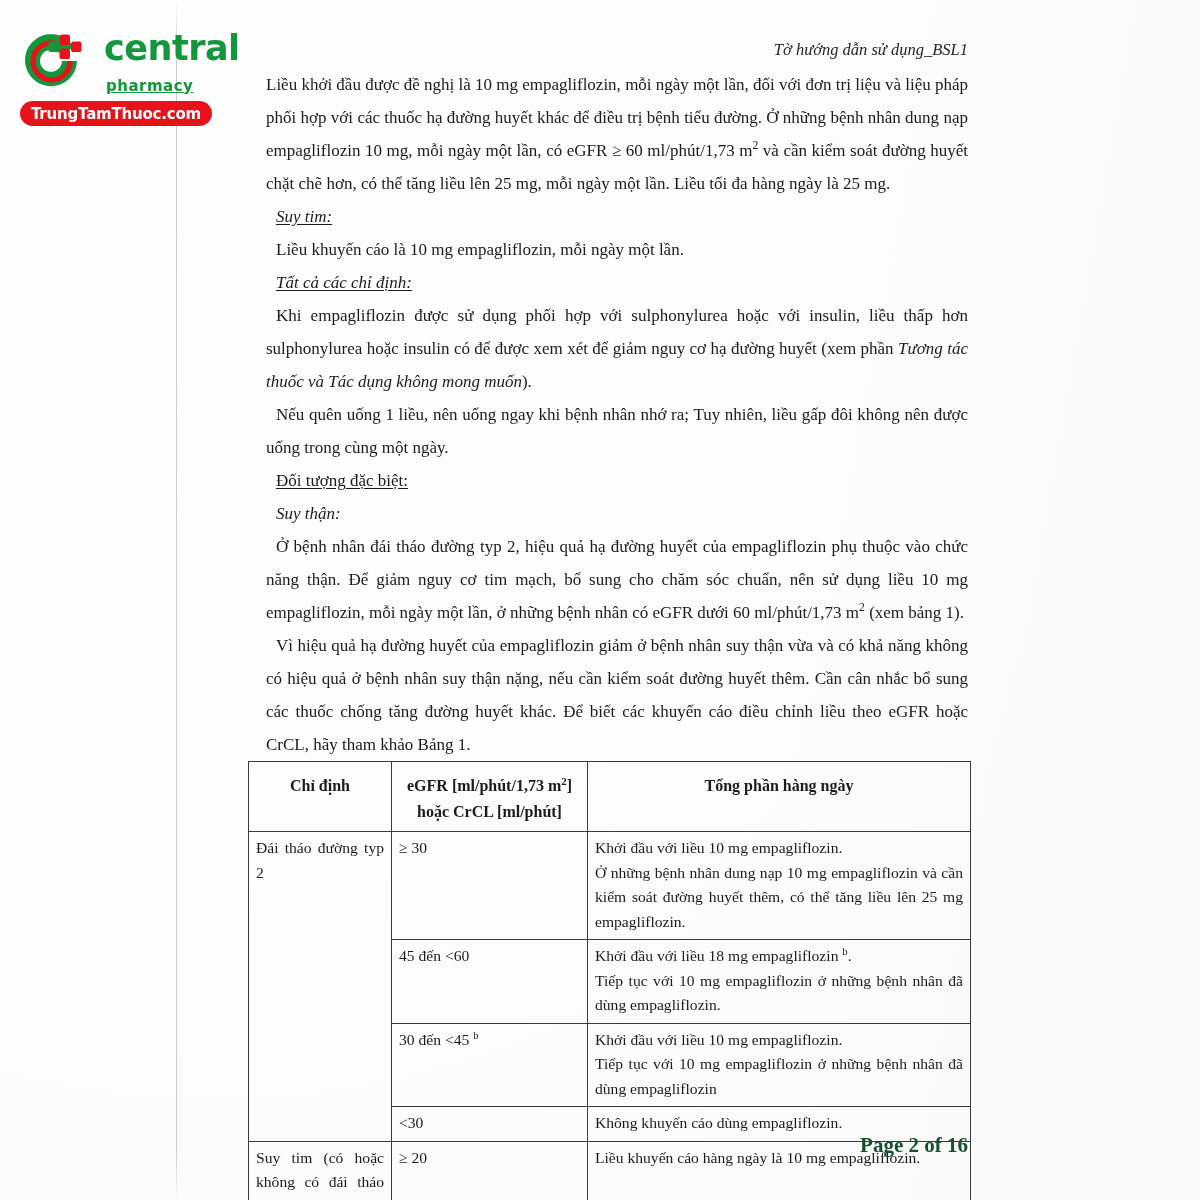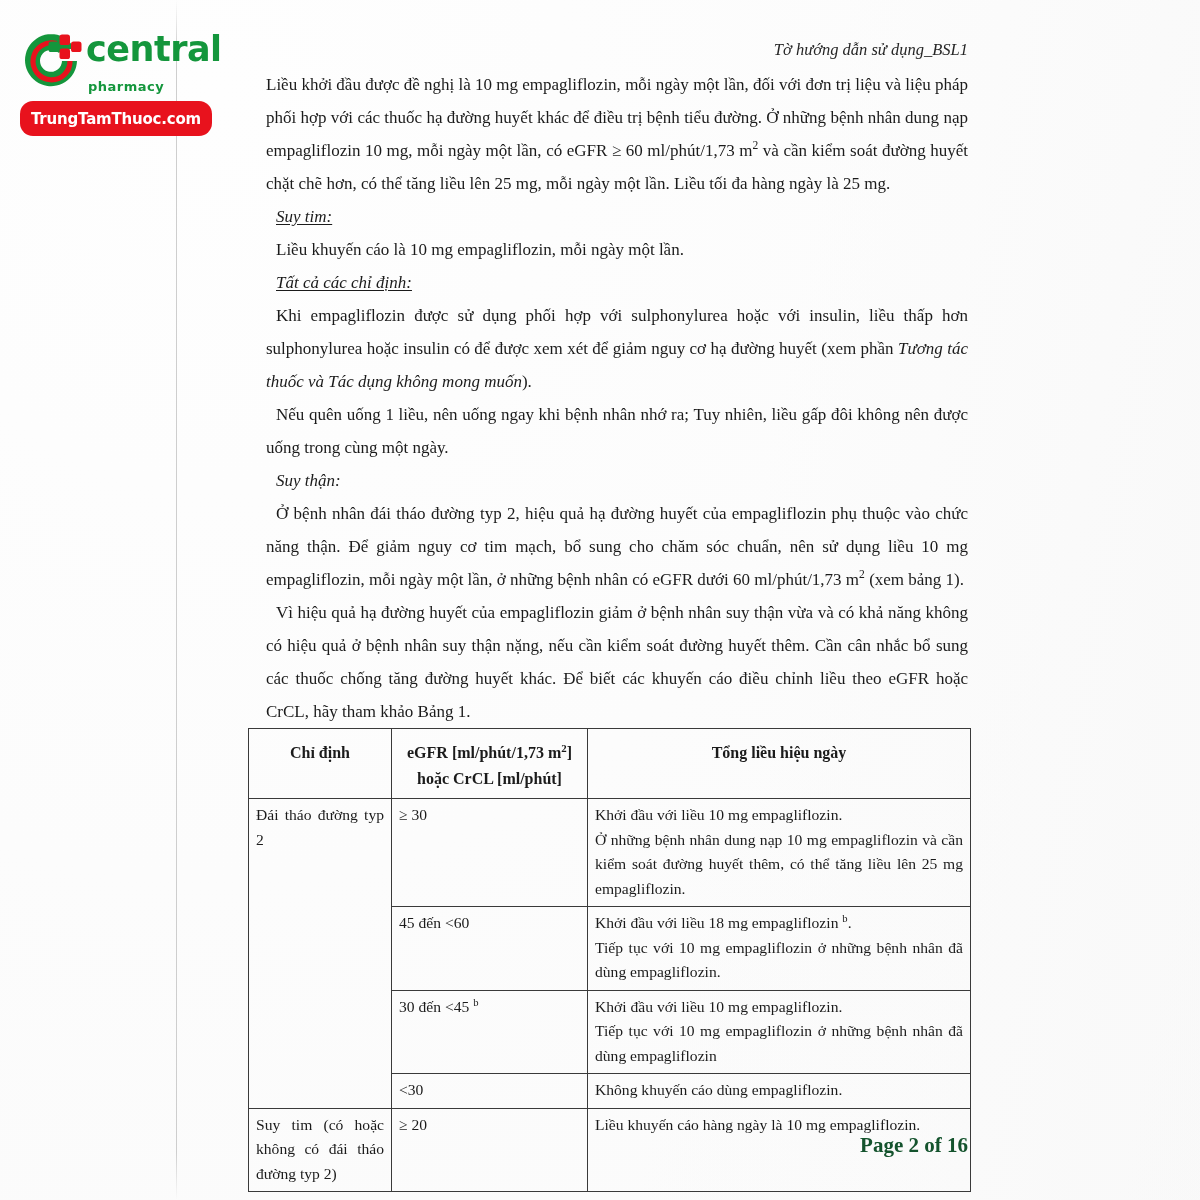--- a/index.html
+++ b/index.html
@@ -43,21 +43,21 @@
   
   .logo-block {
     position: absolute;
     left: 18px;
     top: 28px;
     width: 210px;
   }
   .logo-row {
     display: flex;
     align-items: center;
-    gap: 2px;
+    gap: 20px;
   }
   .mark {
     position: relative;
     width: 66px;
     height: 66px;
     flex: 0 0 66px;
   }
   .wordmark {
     display: flex;
     flex-direction: column;
@@ -66,32 +66,33 @@
   }
   .wordmark .w-main {
     font-family: "DejaVu Sans", sans-serif;
     font-size: 35px;
     font-weight: 700;
     color: #14963c;
     letter-spacing: -0.5px;
   }
   .wordmark .w-sub {
     font-family: "DejaVu Sans", sans-serif;
-    font-size: 13px;
+    font-size: 15px;
     font-weight: 600;
     color: #14963c;
     letter-spacing: 0.5px;
     margin-top: 13px;
     margin-left: 2px;
+    text-decoration: underline;
   }
   .site-banner {
     margin-top: 7px;
     margin-left: 2px;
     width: 192px;
-    height: 35px;
+    height: 25px;
     background: #e8121d;
     border-radius: 13px;
     display: flex;
     align-items: center;
     justify-content: center;
   }
   .site-banner span {
     font-family: "DejaVu Sans", sans-serif;
     font-size: 15px;
     font-weight: 700;
@@ -236,39 +237,40 @@
     <p class="heading-u"><span>Suy tim:</span></p>
 
     <p class="para indent">Liều khuyến cáo là 10 mg empagliflozin, mỗi ngày một lần.</p>
 
     <p class="heading-u"><span>Tất cả các chỉ định:</span></p>
 
     <p class="para indent"><span>Khi empagliflozin được sử dụng phối hợp với sulphonylurea hoặc với insulin, liều thấp hơn sulphonylurea hoặc insulin có để được xem xét để giảm nguy cơ hạ đường huyết (xem phần </span><span class="subtle-italic">Tương tác thuốc và Tác dụng không mong muốn</span><span>).</span></p>
 
     <p class="para indent">Nếu quên uống 1 liều, nên uống ngay khi bệnh nhân nhớ ra; Tuy nhiên, liều gấp đôi không nên được uống trong cùng một ngày.</p>
 
+    <p class="heading-u upright"><span>Đối tượng đặc biệt:</span></p>
 
     <p class="heading-u" style="text-decoration:none"><span style="text-decoration:none">Suy thận:</span></p>
 
     <p class="para indent"><span>Ở bệnh nhân đái tháo đường typ 2, hiệu quả hạ đường huyết của empagliflozin phụ thuộc vào chức năng thận. Để giảm nguy cơ tim mạch, bổ sung cho chăm sóc chuẩn, nên sử dụng liều 10 mg empagliflozin, mỗi ngày một lần, ở những bệnh nhân có eGFR dưới 60 ml/phút/1,73 m</span><sup>2</sup><span> (xem bảng 1).</span></p>
 
     <p class="para indent">Vì hiệu quả hạ đường huyết của empagliflozin giảm ở bệnh nhân suy thận vừa và có khả năng không có hiệu quả ở bệnh nhân suy thận nặng, nếu cần kiểm soát đường huyết thêm. Cần cân nhắc bổ sung các thuốc chống tăng đường huyết khác. Để biết các khuyến cáo điều chỉnh liều theo eGFR hoặc CrCL, hãy tham khảo Bảng 1.</p>
 
 
     <table class="dose-table">
       <colgroup>
         <col class="c1">
           <col class="c2">
           <col class="c3">
       </colgroup>
       <thead>
         <tr>
           <th>Chỉ định</th>
           <th><span>eGFR [ml/phút/1,73 m</span><sup>2</sup><span>]</span><br><span>hoặc CrCL [ml/phút]</span></th>
-          <th>Tổng liều hiệu ngày</th>
+          <th>Tổng phần hàng ngày</th>
         </tr>
       </thead>
       <tbody>
         <tr>
           <td class="col-ind" rowspan="4">Đái tháo đường typ 2</td>
           <td class="col-val">≥ 30</td>
           <td class="col-dose"><span class="nojust">Khởi đầu với liều 10 mg empagliflozin.</span><br><span>Ở những bệnh nhân dung nạp 10 mg empagliflozin và cần kiểm soát đường huyết thêm, có thể tăng liều lên 25 mg empagliflozin.</span></td>
         </tr>
         <tr>
           <td class="col-val">45 đến &lt;60</td>

